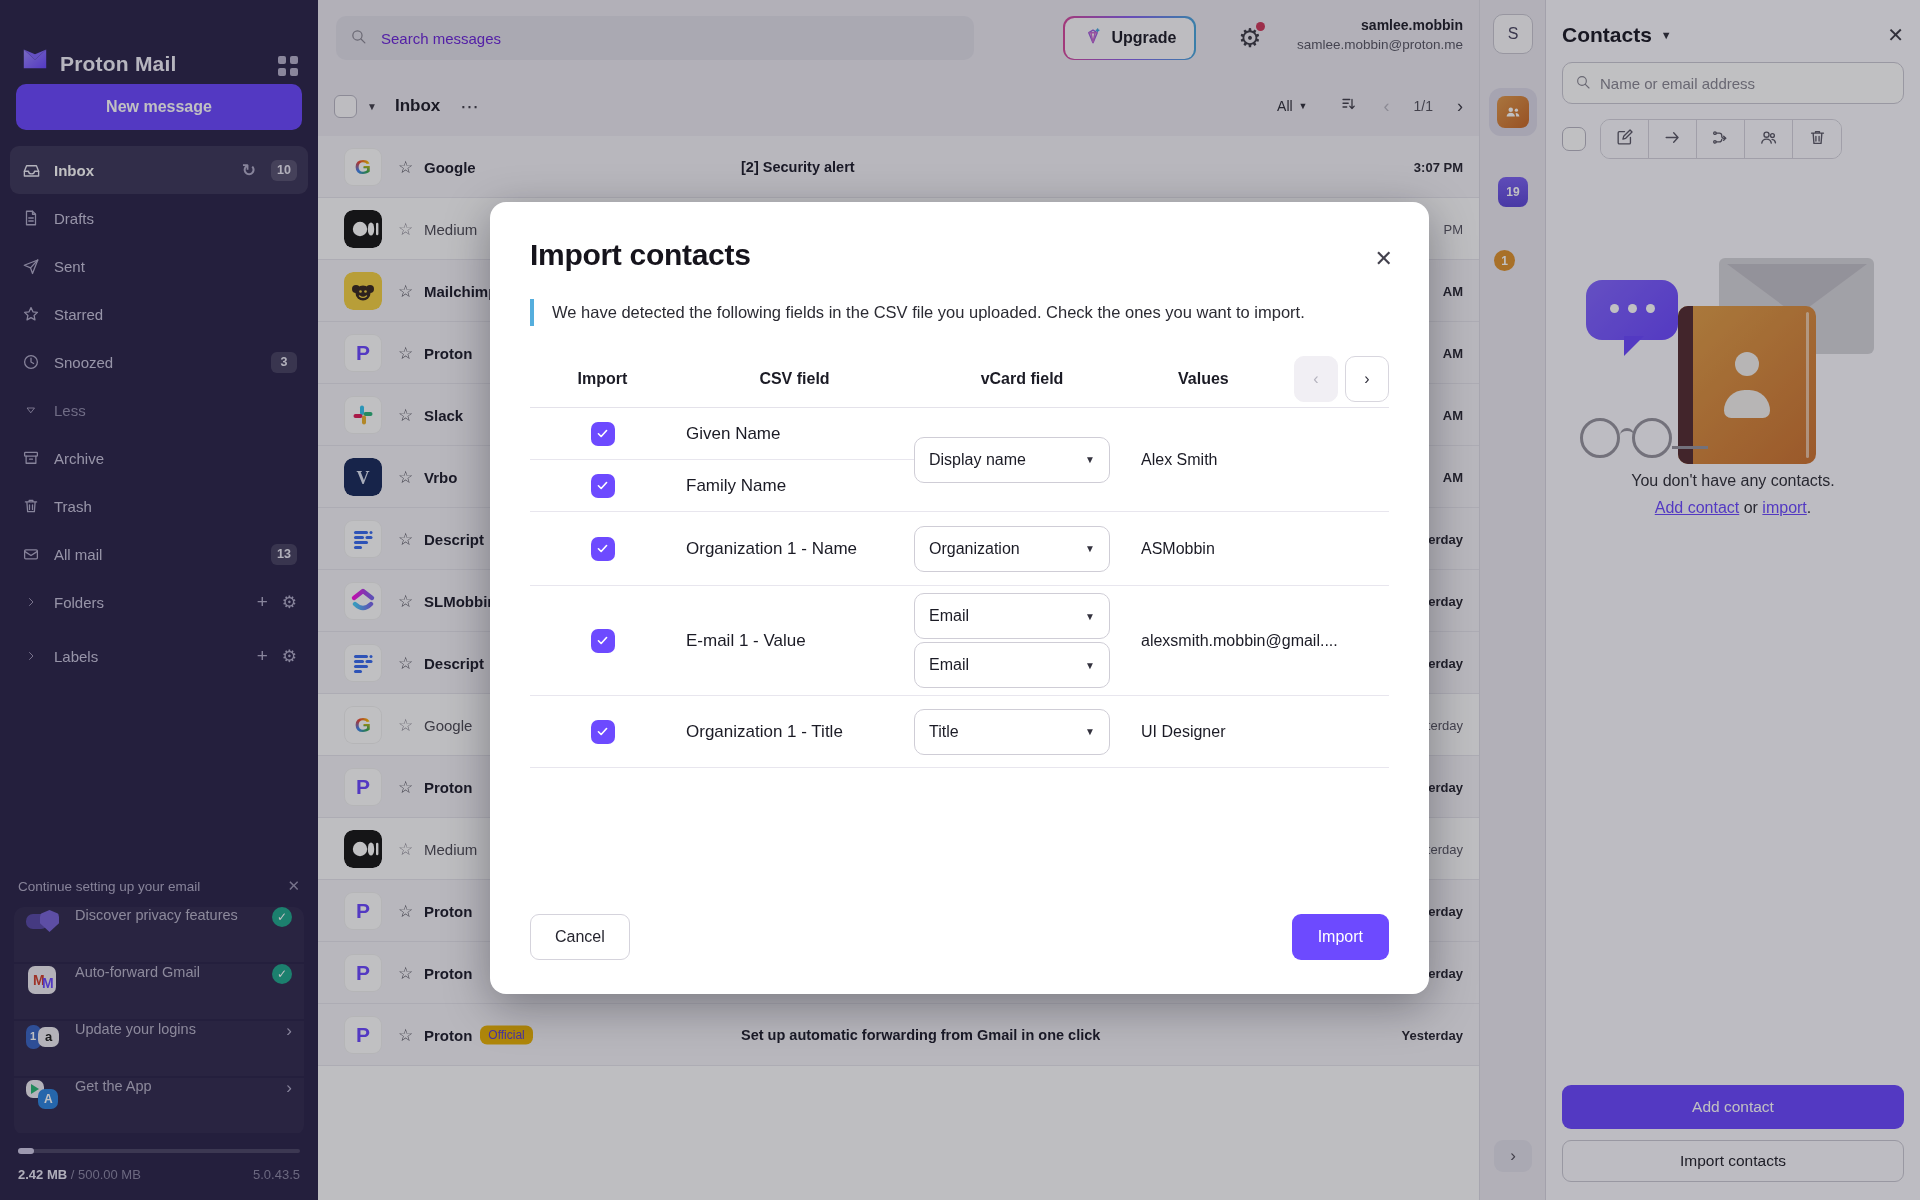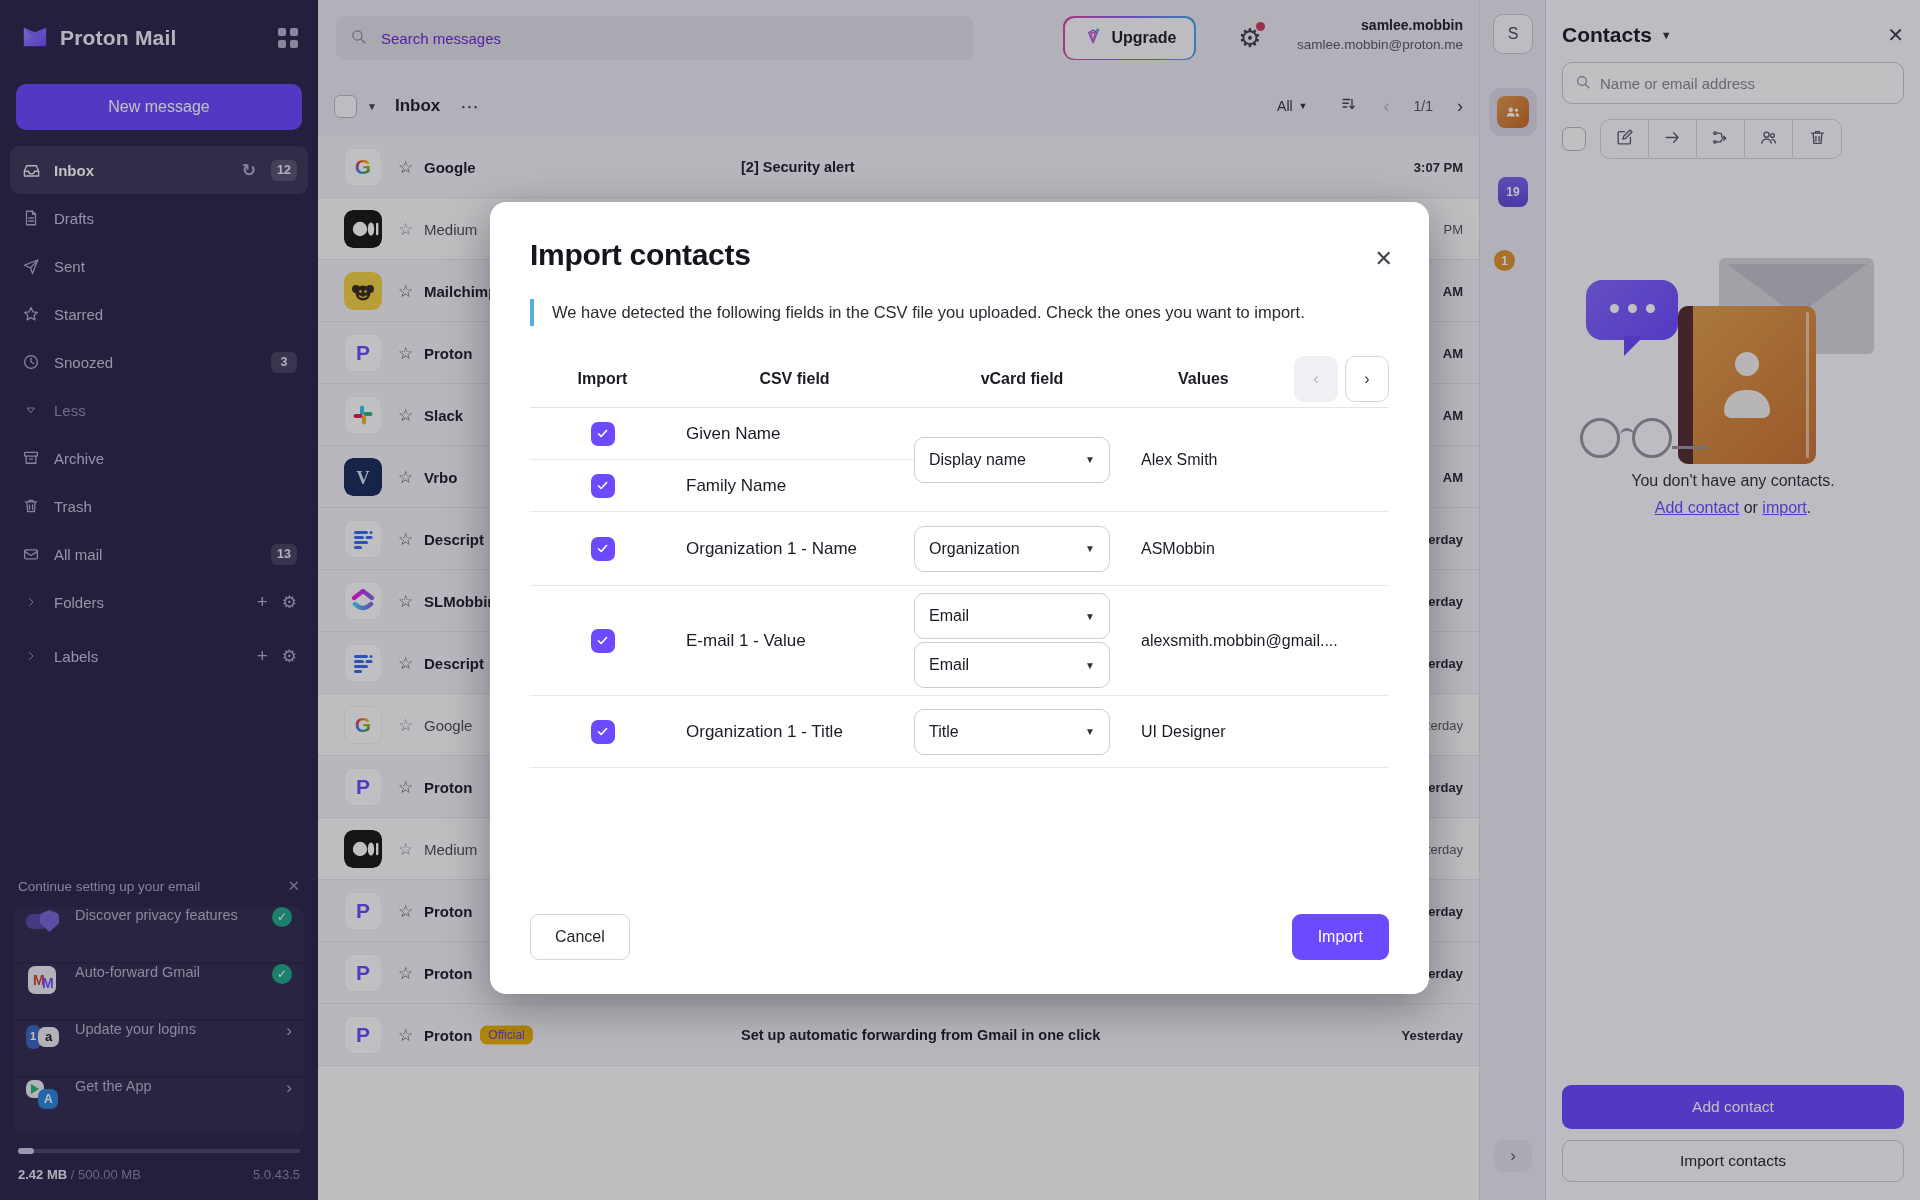--- a/index.html
+++ b/index.html
@@ -2,26 +2,26 @@
 <html><head>
 <meta charset="utf-8">
 <style>
   * { margin:0; padding:0; box-sizing:border-box; }
   html,body { width:1920px; height:1200px; overflow:hidden; background:#2d264c;
     font-family:"Liberation Sans","DejaVu Sans",sans-serif; }
   .app { position:absolute; inset:0; }
 
   
   .sidebar { position:absolute; left:0; top:0; width:318px; height:1200px; background:#2d264c; color:#c8c4dc; display:flex; flex-direction:column; }
-  .sb-head { height:76px; display:flex; align-items:center; padding:0 20px; gap:10px; }
+  .sb-head { height:76px; display:flex; align-items:flex-end; padding:0 20px; gap:10px; }
   .logo-word { font-size:21px; font-weight:700; color:#f2f0fa; letter-spacing:.2px; }
   .sb-head .spacer { flex:1; }
   .grid-icon { display:grid; grid-template-columns:8px 8px; grid-gap:4px; cursor:pointer; }
   .grid-icon span { width:8px; height:8px; border-radius:2px; background:#b6b1cc; }
-  .new-msg { margin:8px 16px 16px; height:46px; border-radius:10px; background:#6d4aff; color:#fff; font-size:16px; font-weight:400; display:flex; align-items:center; justify-content:center; cursor:pointer; border:none; }
+  .new-msg { margin:8px 16px 16px; height:46px; border-radius:10px; background:#6d4aff; color:#fff; font-size:16px; font-weight:700; display:flex; align-items:center; justify-content:center; cursor:pointer; border:none; }
   .nav { padding:0 10px; }
   .nav-item { height:48px; border-radius:9px; display:flex; align-items:center; gap:13px; padding:0 11px; font-size:15px; cursor:pointer; }
   .nav-item.active { background:rgba(255,255,255,.09); color:#fff; font-weight:700; }
   .nav-item .ic { width:20px; height:20px; flex:none; display:flex; align-items:center; justify-content:center; }
   .nav-item .ic svg { stroke:#b3aecb; }
   .nav-item.active .ic svg { stroke:#efeef8; }
   .nav-item .lbl { flex:1; white-space:nowrap; }
   .nav-item.muted { color:#938ead; }
   .badge { min-width:26px; height:21px; padding:0 6px; border-radius:6px; background:rgba(255,255,255,.14); color:#eceaf6; font-size:12.5px; font-weight:700; display:flex; align-items:center; justify-content:center; }
   .refresh { font-size:17px; color:#b3aecb; margin-right:2px; }
@@ -198,21 +198,21 @@
     <div class="nav" id="sb-nav">
         <div class="nav-item active">
           <span class="ic">
             <svg class="sic" width="19" height="19" viewBox="0 0 24 24">
               <path d="M3 13l2.8-7h12.4L21 13v6H3z"></path>
               <path d="M3 13h5.2c.3 2 1.8 3.3 3.8 3.3s3.5-1.3 3.8-3.3H21"></path>
             </svg>
           </span>
           <span class="lbl">Inbox</span>
           <span class="refresh">↻</span>
-          <span class="badge">12</span>
+          <span class="badge">10</span>
         </div>
         <div class="nav-item">
           <span class="ic">
             <svg class="sic" width="18" height="18" viewBox="0 0 24 24">
               <path d="M6 3h8l4 4v14H6z"></path>
               <path d="M14 3v4h4M9 12h6M9 16h6"></path>
             </svg>
           </span>
           <span class="lbl">Drafts</span>
         </div>

